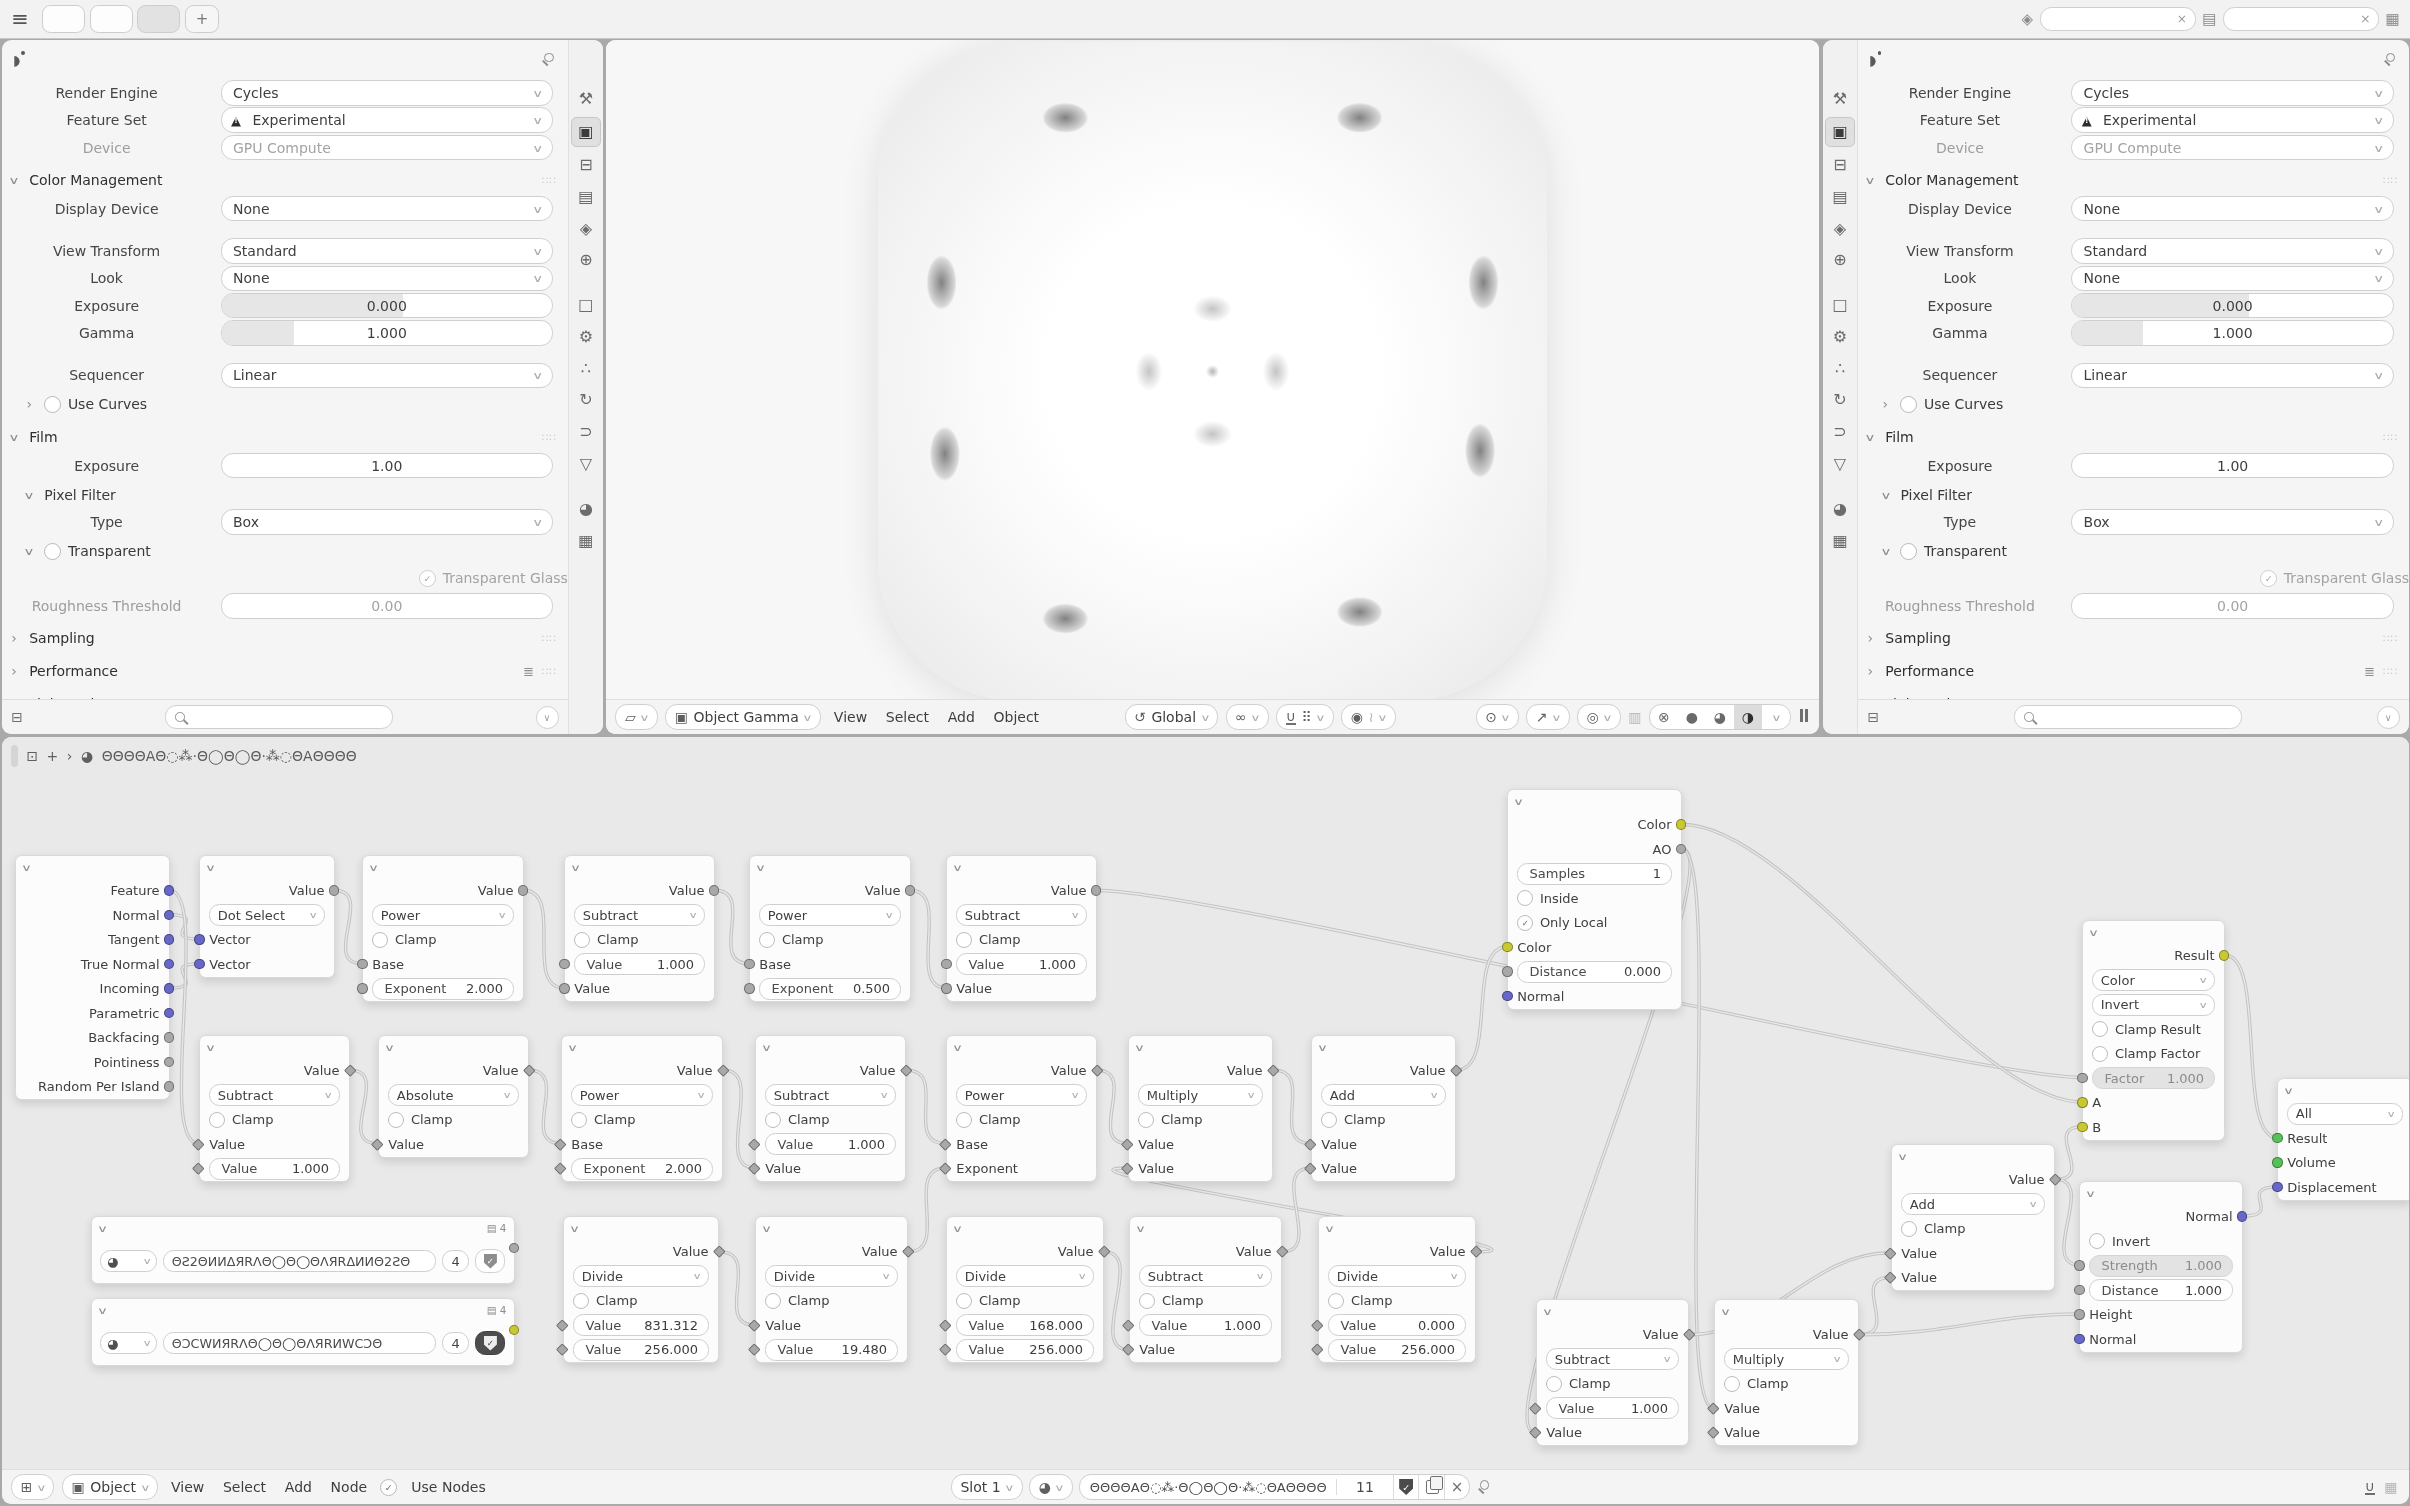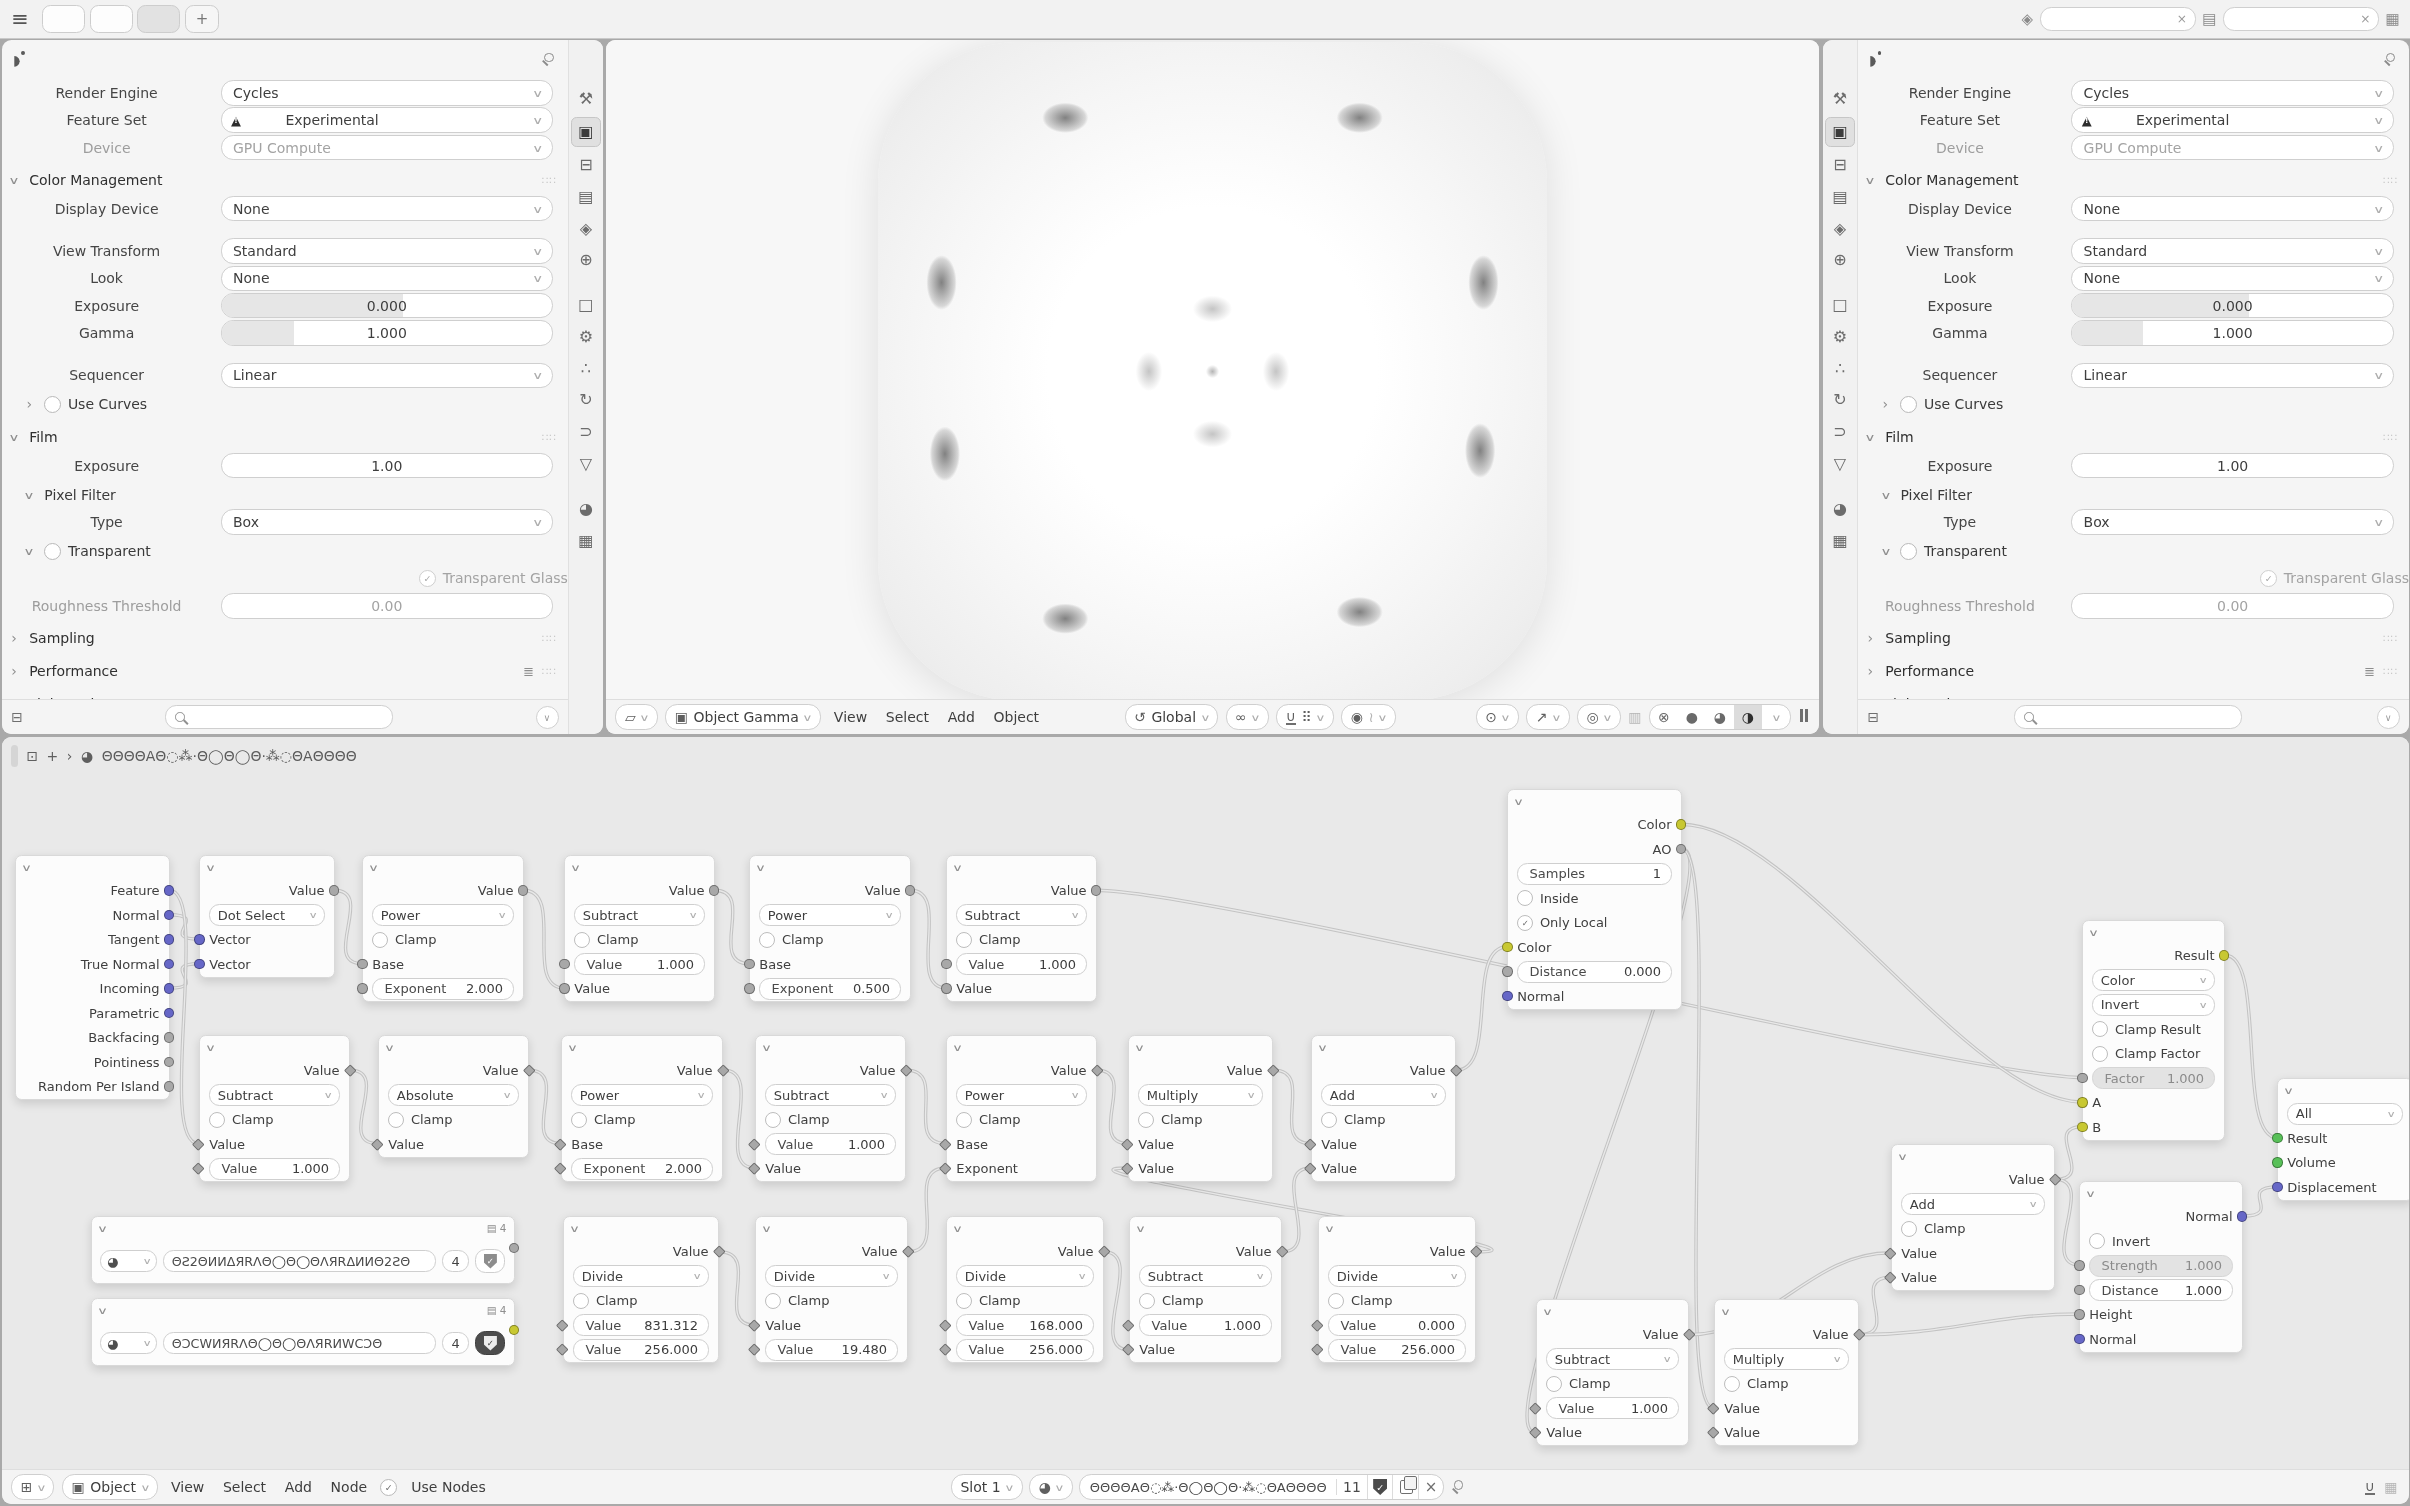--- a/index.html
+++ b/index.html
@@ -21,21 +21,21 @@
   .props-head{height:28px;display:flex;align-items:center;padding:0 11.3px;}
   .ped-icon{color:#5a5a5a;font-size:14px;position:relative;}
   .ped-icon::after{content:"";position:absolute;width:3.8px;height:3.8px;border-radius:50%;background:#5a5a5a;right:-4.7px;top:-0.9px;}
   .pin{margin-left:auto;position:relative;width:15px;height:15px;}
   .pin::before{content:"";position:absolute;left:2.8px;top:0.9px;width:7.5px;height:7.5px;border:1.5px solid #8b8b8b;border-radius:50%;}
   .pin::after{content:"";position:absolute;left:0.9px;top:10.4px;width:6.6px;height:1.5px;background:#8b8b8b;transform:rotate(45deg);}
   .props-body{padding:3.8px 0 0 0;}
   .prow{display:flex;align-items:center;height:23.5px;margin:3.8px 0;}
   .plabel{width:37%;text-align:center;padding-right:9.4px;font-size:14px;color:#454545;white-space:nowrap;}
   .plabel.dim{color:#9d9d9d;}
-  .pfield{flex:1;margin-right:15px;position:relative;height:23.5px;border:0.9px solid #cfcfcf;border-radius:12.2px;background:#fff;display:flex;align-items:center;font-size:14px;overflow:hidden;gap:33px;}
+  .pfield{flex:1;margin-right:15px;position:relative;height:23.5px;border:0.9px solid #cfcfcf;border-radius:12.2px;background:#fff;display:flex;align-items:center;font-size:14px;overflow:hidden;}
   .pfield .val{padding-left:11.3px;color:#3e3e3e;z-index:1;}
   .pfield.center .val{width:100%;text-align:center;padding:0;}
   .pfield .chev{margin-left:auto;padding-right:8.5px;color:#adadad;font-size:10.4px;transform:scaleX(1.5);z-index:1;}
   .pfield.dim .val{color:#a3a3a3;}
   .pfield .fill{position:absolute;left:0;top:0;bottom:0;background:#e6e6e6;}
   .warn-tri{position:relative;margin-left:9.4px;color:#2d2d2d;font-size:13px;line-height:1;z-index:1;}
   .warn-tri i{position:absolute;left:50%;top:55%;transform:translate(-50%,-50%);font-style:normal;color:#fff;font-size:7.5px;font-weight:bold;}
   .psec{display:flex;align-items:center;height:24.5px;margin:8.5px 0 4.7px;padding-left:9.4px;font-size:14px;color:#2f2f2f;}
   .psec .chev,.psub .chev{color:#8f8f8f;margin-right:6.6px;font-size:10.4px;transform:scaleX(1.5);width:11.3px;display:inline-block;}
   .psec .chev.closed,.psub .chev.closed{transform:none;font-size:14px;}
@@ -96,21 +96,21 @@
   #wires{position:absolute;inset:0;z-index:0;}
   #nodes{position:absolute;inset:0;z-index:1;}
   .crumb{position:absolute;left:9.4px;top:7.5px;z-index:2;display:flex;align-items:center;gap:8.5px;color:#5c5c5c;font-size:14px;}
   .crumb .bar{width:6.6px;height:22.6px;border-radius:3.8px;background:#d5d5d5;}
   .crumb .cic{font-size:14px;color:#5f5f5f;}
   .nheader{position:absolute;bottom:0;left:0;right:0;height:34px;background:#f4f4f4;border-top:0.9px solid #dedede;display:flex;align-items:center;gap:7.5px;padding:0 9.4px;font-size:14px;z-index:3;}
   .nh-mid{position:absolute;left:949px;display:flex;align-items:center;gap:6.6px;}
   .nh-right{position:absolute;right:11.3px;display:flex;align-items:center;gap:9.4px;}
   .namepill{height:24.5px;border:0.9px solid #cfcfcf;border-radius:12.2px;background:#fff;display:flex;align-items:center;overflow:hidden;}
   .namepill .nm{padding:0 9.4px;color:#4a4a4a;font-size:13px;max-width:395px;white-space:nowrap;}
-  .namepill .cnt{border-left:0.9px solid #dcdcdc;padding:0 6px;color:#4a4a4a;}
+  .namepill .cnt{border-left:0.9px solid #dcdcdc;padding:0 19px;color:#4a4a4a;}
   .shieldbtn{width:24.5px;height:24.5px;display:flex;align-items:center;justify-content:center;border-left:0.9px solid #dcdcdc;}
   .shield{width:14px;height:16px;background:#4b4b4b;clip-path:polygon(0 0,100% 0,100% 60%,50% 100%,0 60%);display:flex;align-items:center;justify-content:center;color:#fff;font-size:9.4px;}
   .copyic{width:10.4px;height:12.2px;border:1.4px solid #6f6f6f;border-radius:1.9px;position:relative;margin-left:1.9px;}
   .copyic::before{content:"";position:absolute;left:2.8px;top:-4.7px;width:10.4px;height:12.2px;border:1.4px solid #6f6f6f;border-radius:1.9px;background:#f4f4f4;}
   .xic{color:#6f6f6f;font-size:15px;}
   
   .node{position:absolute;background:#fcfcfc;border:0.9px solid #d9d9d9;border-radius:6.6px;box-shadow:0 3.8px 9.4px rgba(0,0,0,.13);font-size:13px;}
   .nhead{height:22.6px;display:flex;align-items:center;padding:0 7.5px;color:#8f8f8f;}
   .nchev{font-size:9.4px;transform:scaleX(1.6);color:#8f8f8f;}
   .nbadge{margin-left:auto;font-size:10.4px;color:#8f8f8f;}

